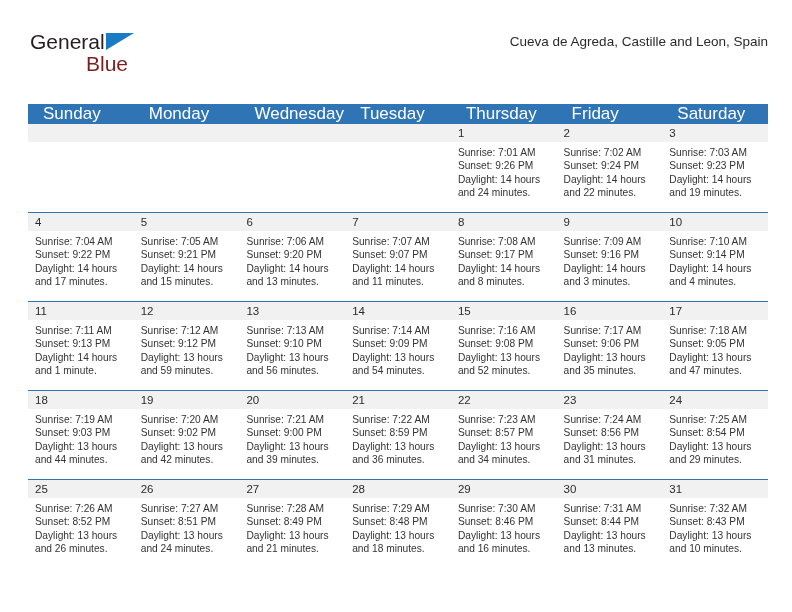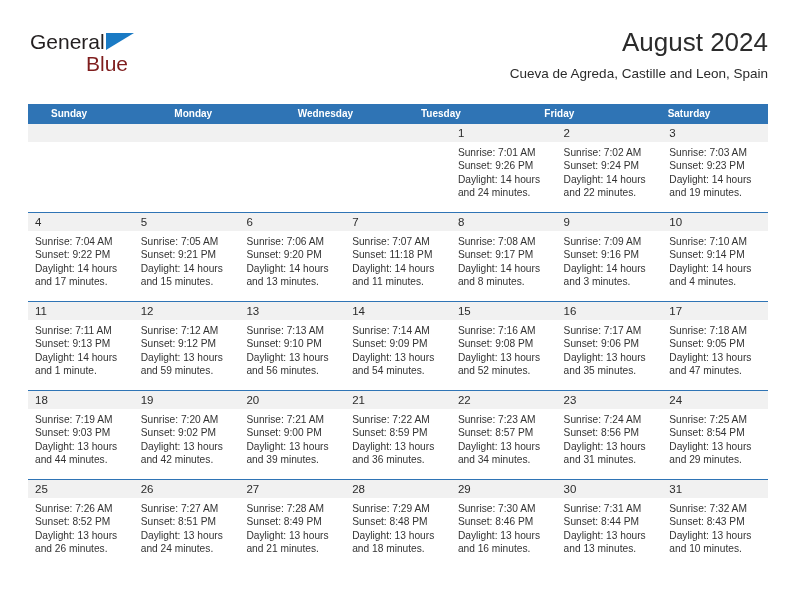--- a/index.html
+++ b/index.html
@@ -93,27 +93,26 @@
     width: 740px;
   }
   .dow-row {
     display: flex;
     background: #2f74b5;
     height: 20px;
   }
   .dow {
     flex: 1 1 0;
     color: #ffffff;
-    font-size: 10px;
+    font-size: 17px;
     line-height: 20px;
-    padding-left: 23px;
+    padding-left: 15px;
     box-sizing: border-box;
     white-space: nowrap;
     overflow: hidden;
-    font-weight: bold;
   }
   .week {
     position: relative;
     border-top: 1.5px solid #2f74b5;
   }
   .week:first-of-type {
     border-top: none;
   }
   .week-inner {
     display: flex;
@@ -164,32 +163,32 @@
 
     <div class="brand">
       <div class="brand-row1">
         <span class="brand-general">General</span>
         <span class="brand-tri"></span>
       </div>
       <div class="brand-row2">Blue</div>
     </div>
 
     <div class="title-block">
-      <h1 class="cal-title">August 2024</h1>
       <p class="cal-subtitle">Cueva de Agreda, Castille and Leon, Spain</p>
     </div>
 
   </div>
 
   <div class="calendar">
     <div class="dow-row">
         <div class="dow">Sunday</div>
         <div class="dow">Monday</div>
         <div class="dow">Wednesday</div>
         <div class="dow">Tuesday</div>
+        <div class="dow">Thursday</div>
         <div class="dow">Friday</div>
         <div class="dow">Saturday</div>
       </div>
     <div class="weeks">
         <div class="week">
           <div class="week-inner">
             <div class="cell empty">
               <div class="daynum-band"></div>
               <div class="daynum"></div>
               <div class="cell-body"></div>
@@ -271,21 +270,21 @@
                 <div>Sunset: 9:20 PM</div>
                 <div>Daylight: 14 hours</div>
                 <div>and 13 minutes.</div>
               </div>
             </div>
             <div class="cell">
               <div class="daynum-band"></div>
               <div class="daynum">7</div>
               <div class="cell-body">
                 <div>Sunrise: 7:07 AM</div>
-                <div>Sunset: 11:18 PM</div>
+                <div>Sunset: 9:07 PM</div>
                 <div>Daylight: 14 hours</div>
                 <div>and 11 minutes.</div>
               </div>
             </div>
             <div class="cell">
               <div class="daynum-band"></div>
               <div class="daynum">8</div>
               <div class="cell-body">
                 <div>Sunrise: 7:08 AM</div>
                 <div>Sunset: 9:17 PM</div>

